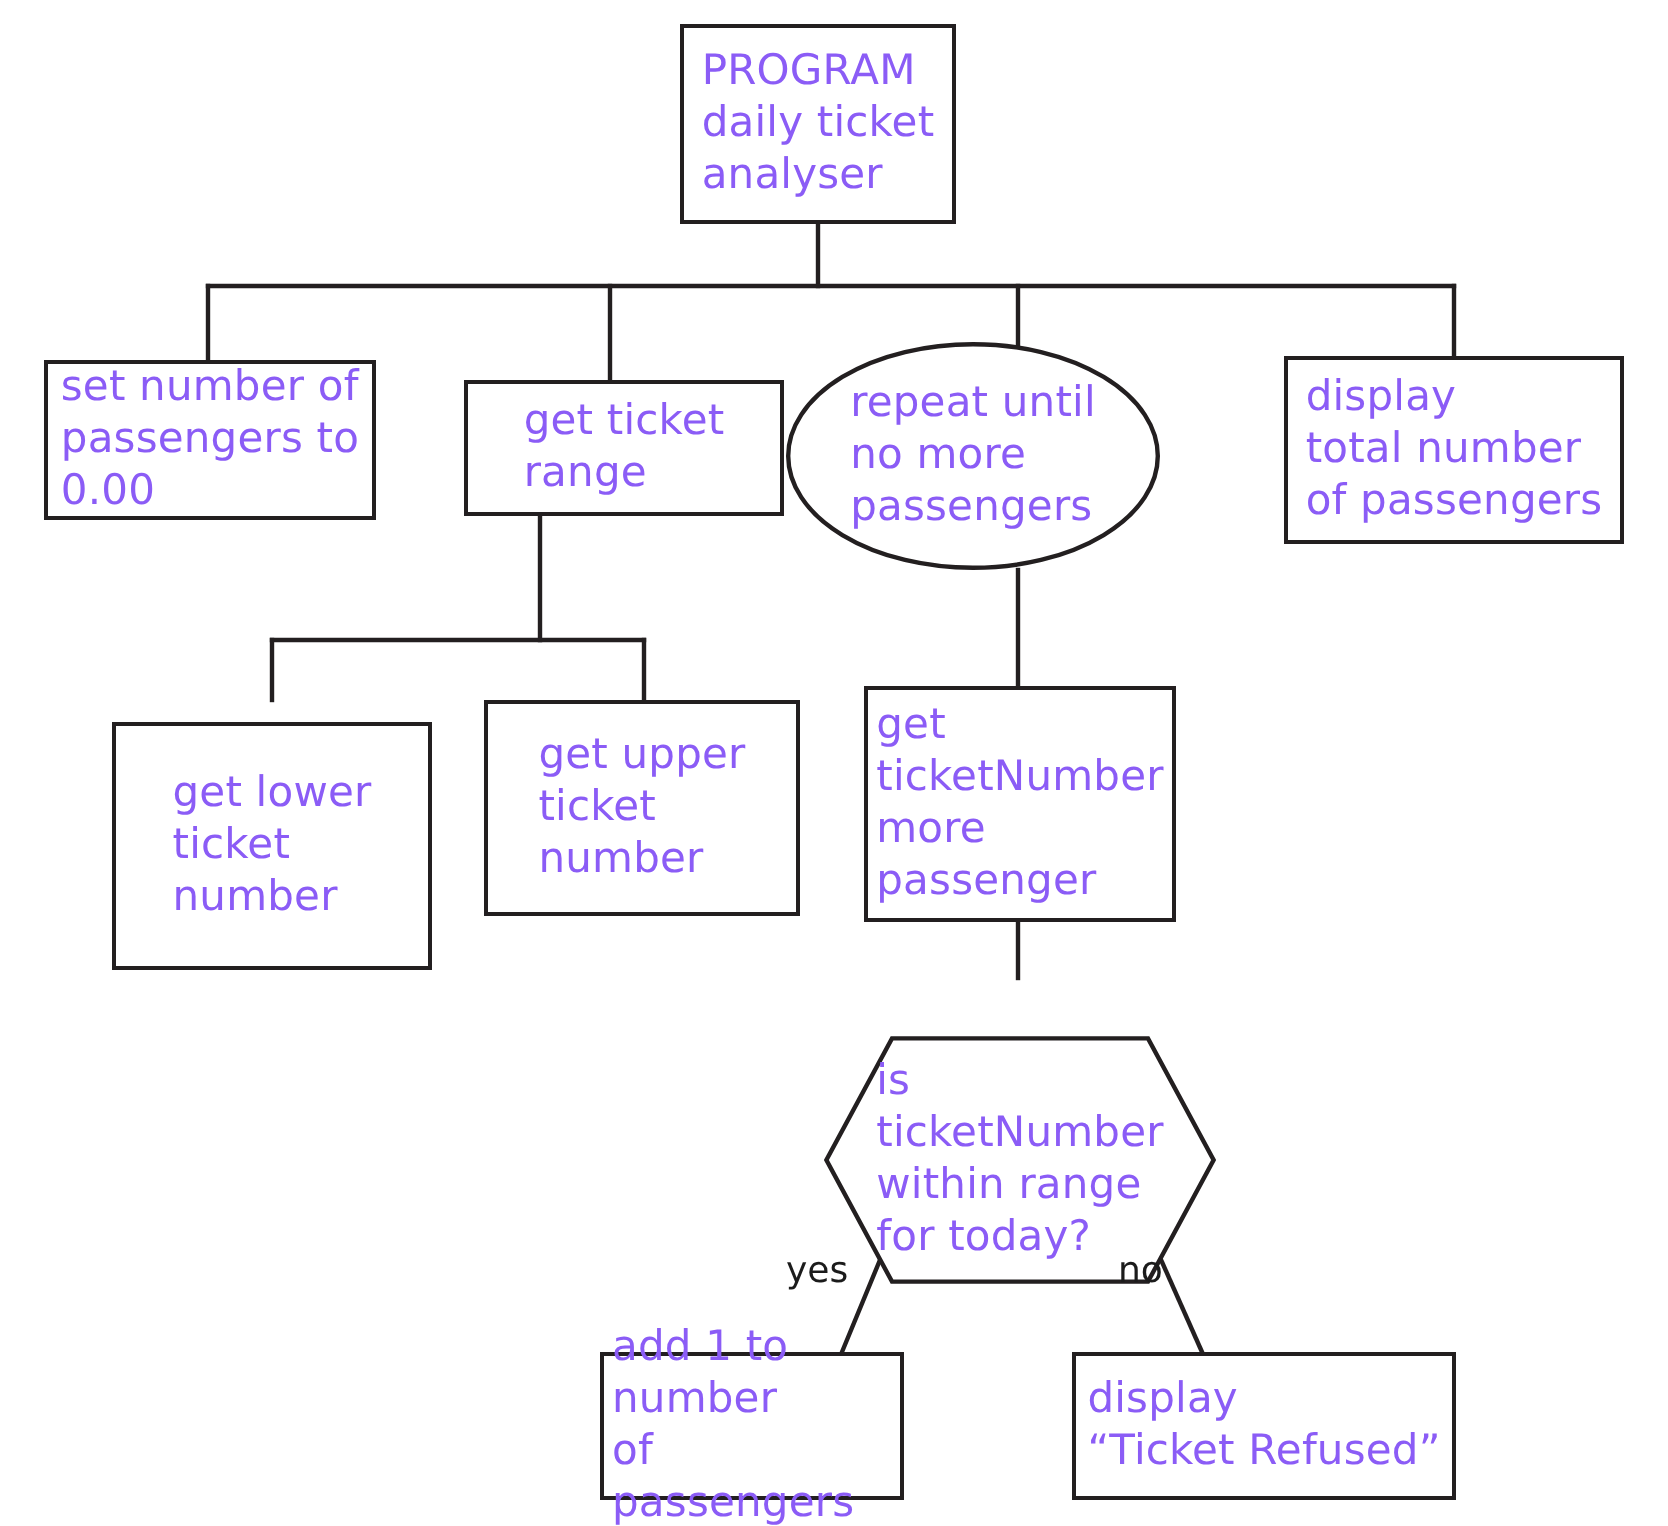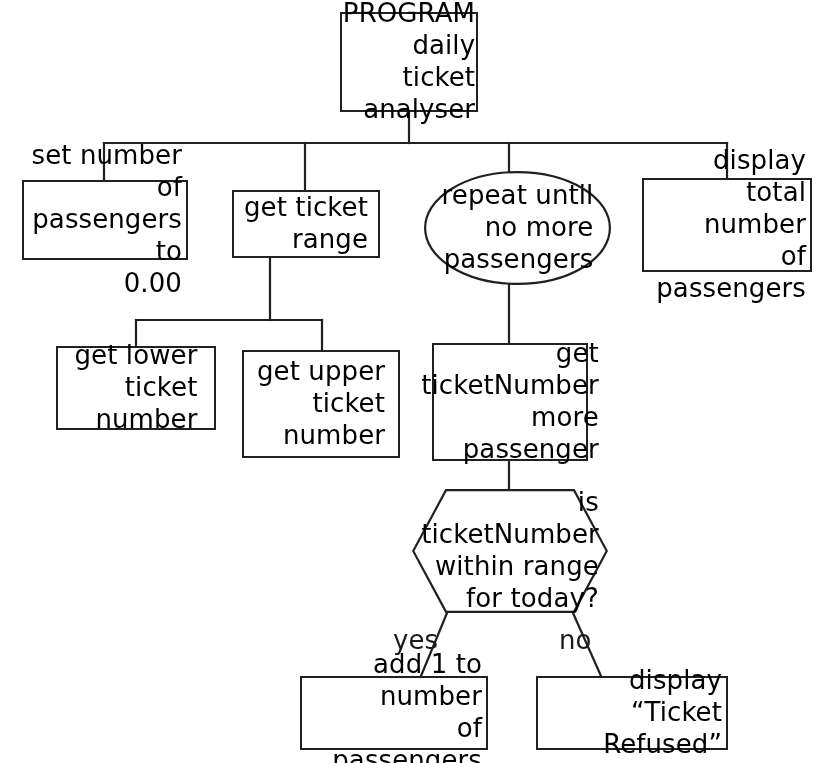--- a/index.html
+++ b/index.html
@@ -25,57 +25,58 @@
     width: 834px;
     height: 763px;
     pointer-events: none;
   }
   .node {
     position: absolute;
     box-sizing: border-box;
     display: flex;
     align-items: center;
     justify-content: center;
-    text-align: right;
-    color: #000000;
-    font-size: 26px;
+    text-align: left;
+    color: #8b5cf6;
+    font-size: 21px;
     line-height: 1.23;
     letter-spacing: 0.1px;
     white-space: pre-line;
     z-index: 2;
   }
   .node.process {
     border: 2.2px solid #231f20;
     background: #ffffff;
   }
   .node.loop {
     background: transparent;
     border: none;
   }
   .node.decision {
     background: transparent;
     border: none;
+    margin-top: 29px;
   }
   .shape-svg {
     position: absolute;
     left: 0;
     top: 0;
     width: 100%;
     height: 100%;
     z-index: 1;
   }
   .node .label {
     position: relative;
     z-index: 3;
     padding: 0 4px;
   }
   .edge-label {
     position: absolute;
     color: #1b1b1b;
-    font-size: 26px;
+    font-size: 18px;
     line-height: 1;
     z-index: 3;
   }
 </style>
 </head>
 <body>
 
 <div id="diagram-root">
 
   <svg id="edge-layer" viewBox="0 0 834 763" preserveAspectRatio="none" xmlns="http://www.w3.org/2000/svg">
@@ -102,41 +103,41 @@
 daily ticket
 analyser</span>
   </div>
 
   <div class="node process" style="left: 22px; top: 180px; width: 166px; height: 80px;">
     <span class="label">set number of
 passengers to
 0.00</span>
   </div>
 
-  <div class="node process" style="left: 232px; top: 190px; width: 148px; height: 68px;">
+  <div class="node process" style="left: 232px; top: 190px; width: 160px; height: 68px;">
     <span class="label">get ticket
 range</span>
   </div>
 
-  <div class="node loop" style="left: 424px; top: 171px; width: 187px; height: 114px;">
+  <div class="node loop" style="left: 393px; top: 171px; width: 187px; height: 114px;">
     <svg class="shape-svg" viewBox="0 0 187 114" preserveAspectRatio="none" xmlns="http://www.w3.org/2000/svg">
       <ellipse cx="93.5" cy="57" rx="92.4" ry="55.9" fill="#ffffff" stroke="#231f20" stroke-width="2.2" vector-effect="non-scaling-stroke"></ellipse>
     </svg>
     <span class="label">repeat until
 no more
 passengers</span>
   </div>
 
   <div class="node process" style="left: 642px; top: 178px; width: 170px; height: 94px;">
     <span class="label">display
 total number
 of passengers</span>
   </div>
 
-  <div class="node process" style="left: 56px; top: 346px; width: 160px; height: 84px;">
+  <div class="node process" style="left: 56px; top: 361px; width: 160px; height: 124px;">
     <span class="label">get lower
 ticket
 number</span>
   </div>
 
   <div class="node process" style="left: 242px; top: 350px; width: 158px; height: 108px;">
     <span class="label">get upper
 ticket
 number</span>
   </div>
@@ -151,21 +152,21 @@
   <div class="node decision" style="left: 412px; top: 489px; width: 196px; height: 124px;">
     <svg class="shape-svg" viewBox="0 0 196 124" preserveAspectRatio="none" xmlns="http://www.w3.org/2000/svg">
       <polygon points="34,1.2 162,1.2 194.8,62 162,122.8 34,122.8 1.2,62" fill="#ffffff" stroke="#231f20" stroke-width="2.2" vector-effect="non-scaling-stroke"></polygon>
     </svg>
     <span class="label">is
 ticketNumber
 within range
 for today?</span>
   </div>
 
-  <div class="node process" style="left: 300px; top: 676px; width: 188px; height: 74px;">
+  <div class="node process" style="left: 300px; top: 676px; width: 152px; height: 74px;">
     <span class="label">add 1 to number
 of passengers</span>
   </div>
 
   <div class="node process" style="left: 536px; top: 676px; width: 192px; height: 74px;">
     <span class="label">display
 “Ticket Refused”</span>
   </div>
 
   <span class="edge-label" style="left: 393px; top: 627px;">yes</span>

